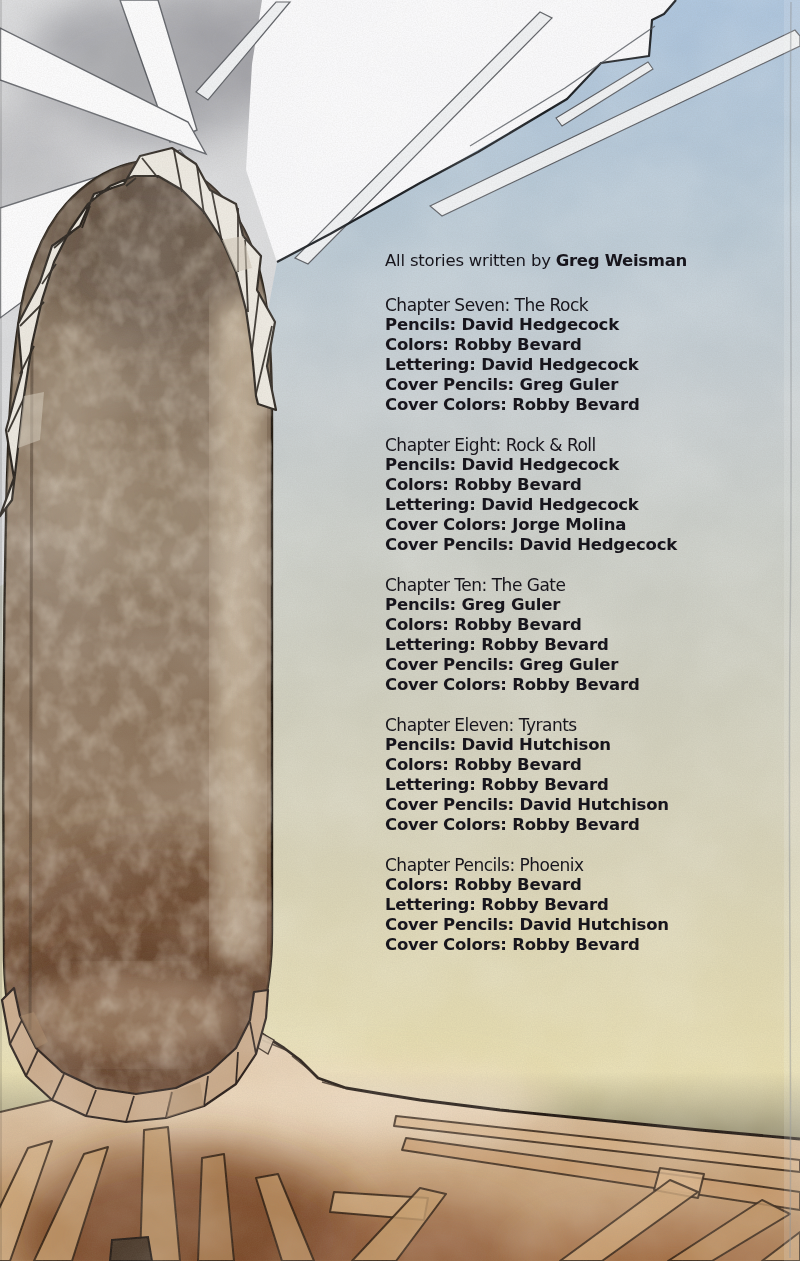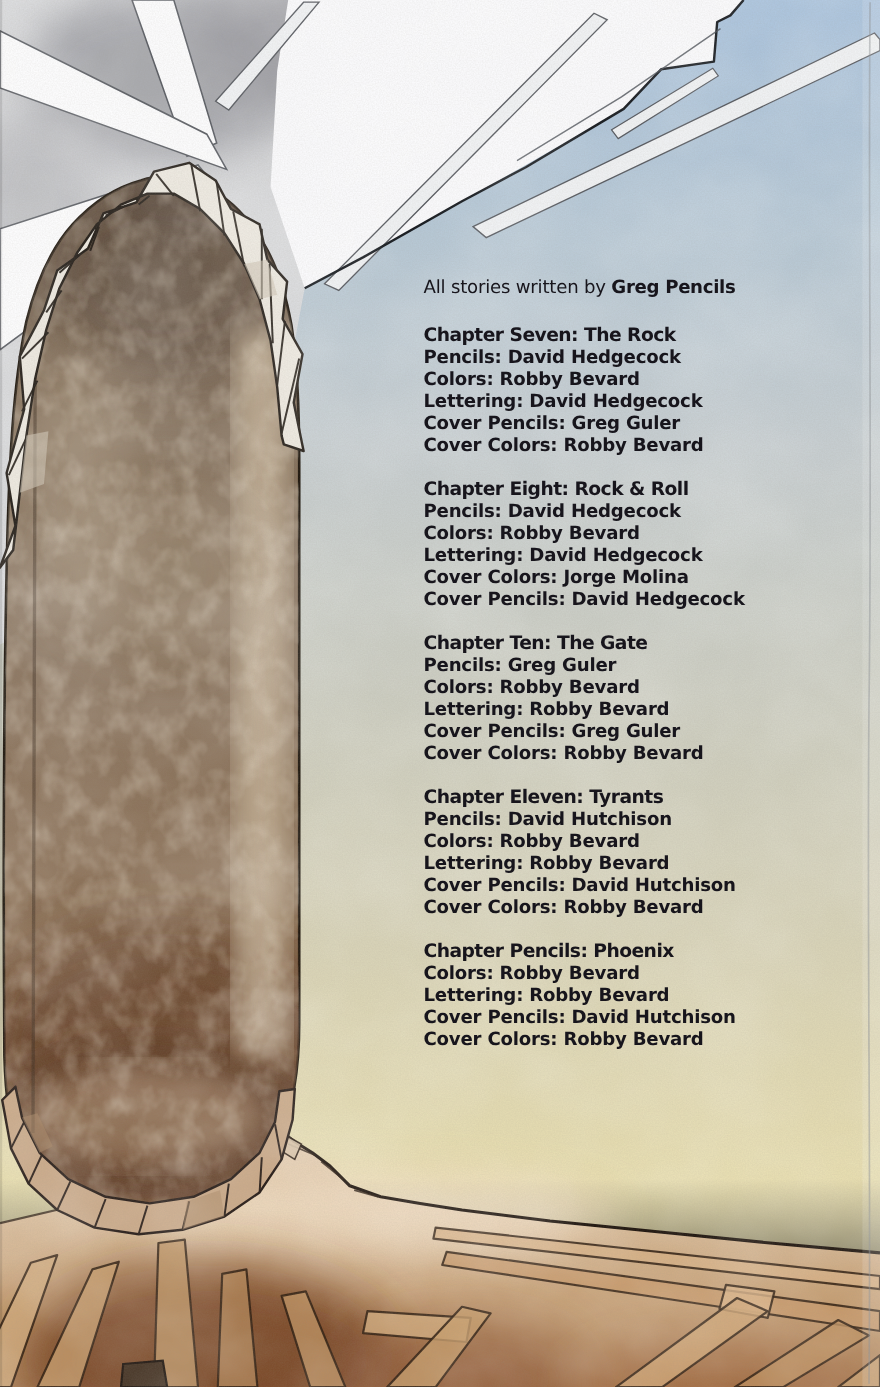--- a/index.html
+++ b/index.html
@@ -9,21 +9,21 @@
     background:#cfd2d4;
   }
   .art{position:absolute;left:0;top:0;width:800px;height:1261px;display:block;}
   .credits{
     position:absolute;left:385px;top:251px;width:400px;
     color:#17151c;font-size:16.5px;line-height:20px;letter-spacing:-0.2px;
   }
   .intro{margin:0 0 24px 0;}
   .intro strong{font-weight:bold;letter-spacing:-0.3px;}
   .block{margin:0 0 20px 0;}
-  .chapter-title{font-weight:bold;font-size:17px;letter-spacing:-0.5px;line-height:20px;}
+  .chapter-title{font-weight:normal;font-size:17px;letter-spacing:-0.5px;line-height:20px;}
   .credit-line{line-height:20px;font-weight:bold;}
 </style>
 </head>
 <body>
 
 <div class="page">
 
   <svg class="art" width="800" height="1261" viewBox="0 0 800 1261" xmlns="http://www.w3.org/2000/svg">
     <defs>
       <linearGradient id="bgGrad" x1="0" y1="0" x2="0" y2="1">
@@ -205,21 +205,21 @@
     <g>
       <rect x="784" y="0" width="16" height="1261" fill="#ffffff" opacity="0.14"></rect>
       <path d="M 791,2 C 789,200 793,420 790,640 C 788,860 792,1060 790,1258" stroke="#8e9196" stroke-width="1.5" opacity="0.5" fill="none"></path>
       <rect x="0" y="0" width="2" height="1261" fill="#000000" opacity="0.12"></rect>
       <rect x="0" y="0" width="800" height="1261" filter="url(#mottle)" opacity="0.5"></rect>
       <rect x="0" y="0" width="800" height="1261" filter="url(#grain)" opacity="0.45"></rect>
     </g>
   </svg>
 
   <div class="credits">
-    <p class="intro"><span>All stories written by </span><strong>Greg Pencils</strong></p>
+    <p class="intro"><span>All stories written by </span><strong>Greg Weisman</strong></p>
 
     <div class="block">
       <div class="chapter-title">Chapter Seven: The Rock</div>
       <div class="credit-line">Pencils: David Hedgecock</div>
       <div class="credit-line">Colors: Robby Bevard</div>
       <div class="credit-line">Lettering: David Hedgecock</div>
       <div class="credit-line">Cover Pencils: Greg Guler</div>
       <div class="credit-line">Cover Colors: Robby Bevard</div>
     </div>
 

